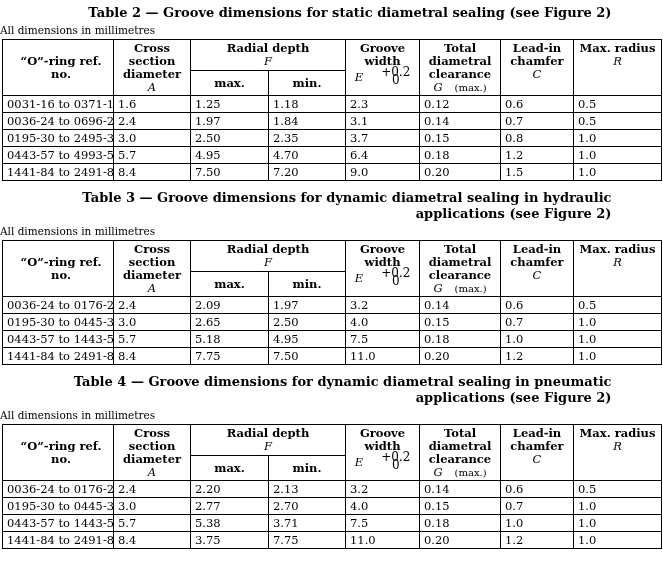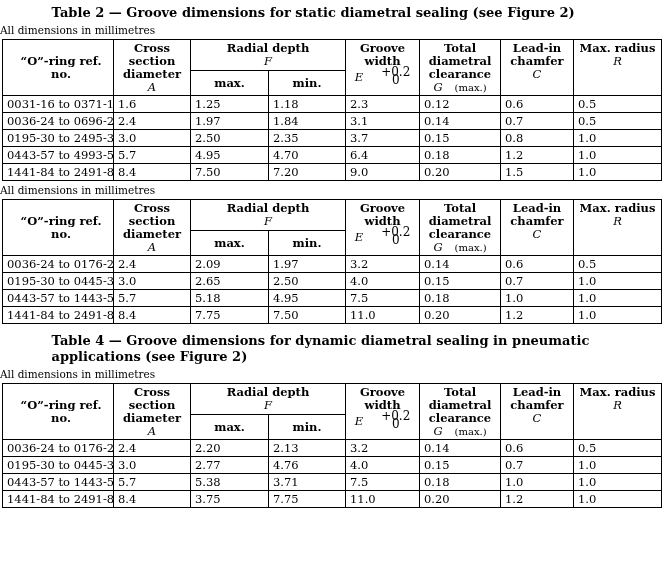--- a/index.html
+++ b/index.html
@@ -13,21 +13,21 @@
     width: 663px;
     height: 561px;
     overflow: hidden;
   }
   .page {
     width: 663px;
     padding-top: 5px;
     box-sizing: border-box;
   }
   .table-title {
-    text-align: left;
+    text-align: right;
     font-weight: bold;
     font-size: 13px;
     line-height: 16px;
     max-width: 560px;
     margin: 0 auto;
   }
   .section + .section .table-title {
     margin-top: 9px;
   }
   .units-note {
@@ -177,20 +177,21 @@
             <td>9.0</td>
             <td>0.20</td>
             <td>1.5</td>
             <td>1.0</td>
           </tr>
         </tbody>
     </table>
   </div>
 
   <div class="section">
+    <div class="table-title">Table 3 — Groove dimensions for dynamic diametral sealing in hydraulic applications (see Figure 2)</div>
     <div class="units-note">All dimensions in millimetres</div>
     <table class="groove-table">
       <colgroup>
         <col style="width:111px">
           <col style="width:77px">
           <col style="width:78px">
           <col style="width:77px">
         <col style="width:74px">
           <col style="width:81px">
           <col style="width:73px">
@@ -293,21 +294,21 @@
             <td>2.13</td>
             <td>3.2</td>
             <td>0.14</td>
             <td>0.6</td>
             <td>0.5</td>
           </tr>
           <tr>
             <td>0195-30 to 0445-30</td>
             <td>3.0</td>
             <td>2.77</td>
-            <td>4.76</td>
+            <td>2.70</td>
             <td>4.0</td>
             <td>0.15</td>
             <td>0.7</td>
             <td>1.0</td>
           </tr>
           <tr>
             <td>0443-57 to 1443-57</td>
             <td>5.7</td>
             <td>5.38</td>
             <td>3.71</td>

